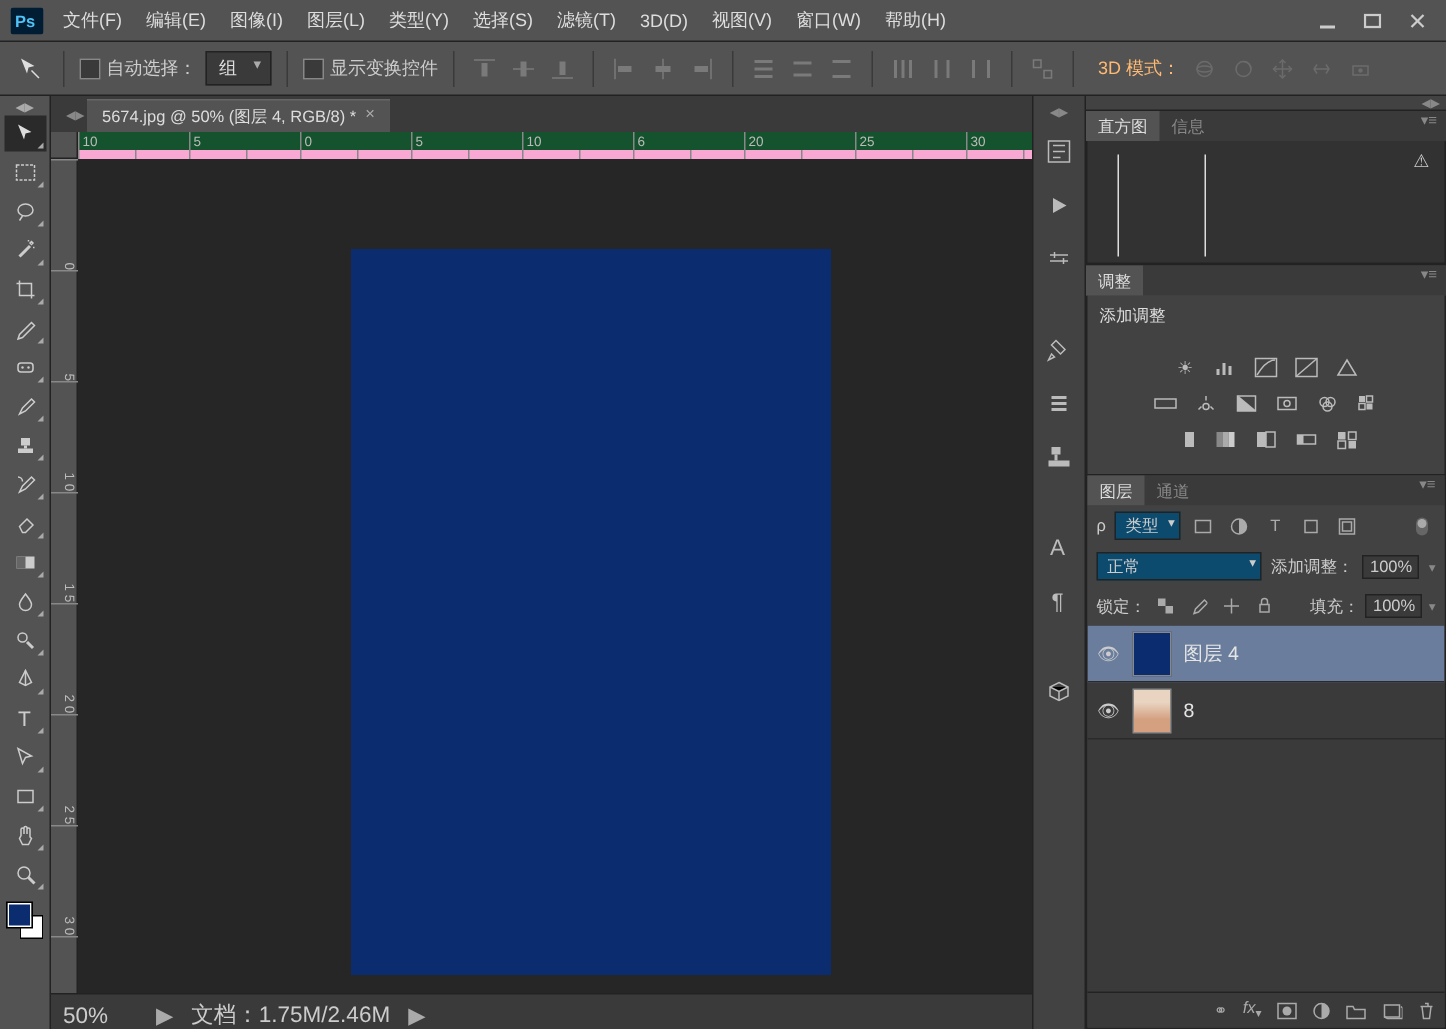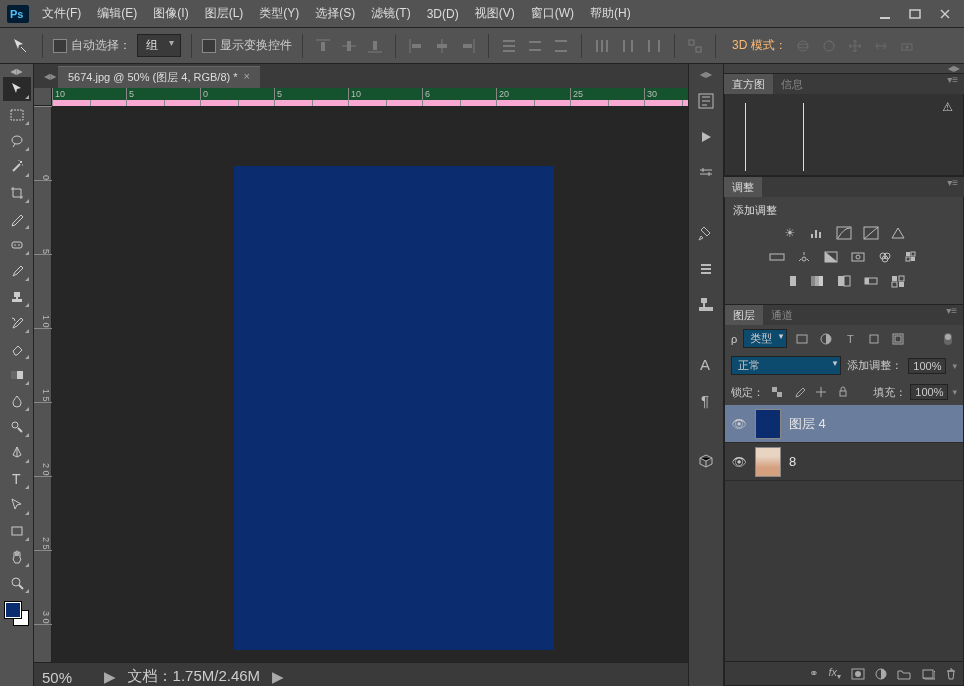--- a/index.html
+++ b/index.html
@@ -50,21 +50,21 @@
 .panel{border-top:1px solid #222}
 .phead{height:20px;background:#3a3a3a;display:flex;align-items:flex-start;font-size:11px}
 .ptab{padding:0 8px;height:20px;display:flex;align-items:center;color:#ddd}
 .ptab.inactive{color:#888}
 .ptab.active{background:#535353}
 .pmenu{margin-left:auto;padding:0 6px;color:#888;font-size:10px}
 .histogram{height:82px;background:#323232;position:relative;border:1px solid #222;border-top:none}
 .histogram .warn{position:absolute;top:6px;right:10px;color:#ccc;font-size:12px}
 .histogram .bar{position:absolute;bottom:4px;width:1px;background:#ddd}
 .adjust{background:#424242;padding:6px 8px 8px;border:1px solid #222;border-top:none}
-.adjust .title{color:#ddd;margin-bottom:6px;font-size:11px}
+.adjust .title{color:#ddd;margin-bottom:18px;font-size:11px}
 .adj-row{display:flex;gap:7px;margin-bottom:6px;justify-content:center}
 .adj-ic{width:20px;height:18px;display:flex;align-items:center;justify-content:center;color:#bbb}
 .layers{flex:1;display:flex;flex-direction:column;border:1px solid #222;border-top:none;min-height:0}
 .layer-ctrls{background:#424242;padding:4px 6px;display:flex;align-items:center;gap:4px;flex-wrap:wrap}
 .lctrl-row{display:flex;align-items:center;gap:6px;width:100%;margin-bottom:4px}
 .kind-dd{background:#0c4a6e;border:1px solid #222;padding:1px 14px 1px 6px;position:relative;font-size:11px}
 .kind-dd::after{content:"▾";position:absolute;right:3px;top:1px;font-size:9px}
 .filter-ic{width:18px;height:18px;display:flex;align-items:center;justify-content:center;color:#aaa;font-size:11px}
 .pct-box{background:#3a3a3a;border:1px solid #222;padding:1px 4px;font-size:11px;min-width:34px;display:inline-block;text-align:center}
 .lock-row{display:flex;align-items:center;gap:4px;width:100%}

